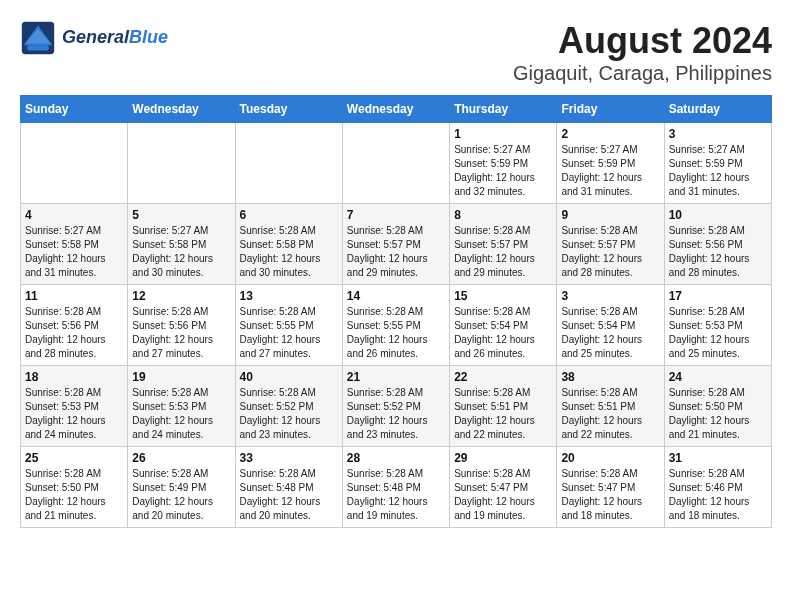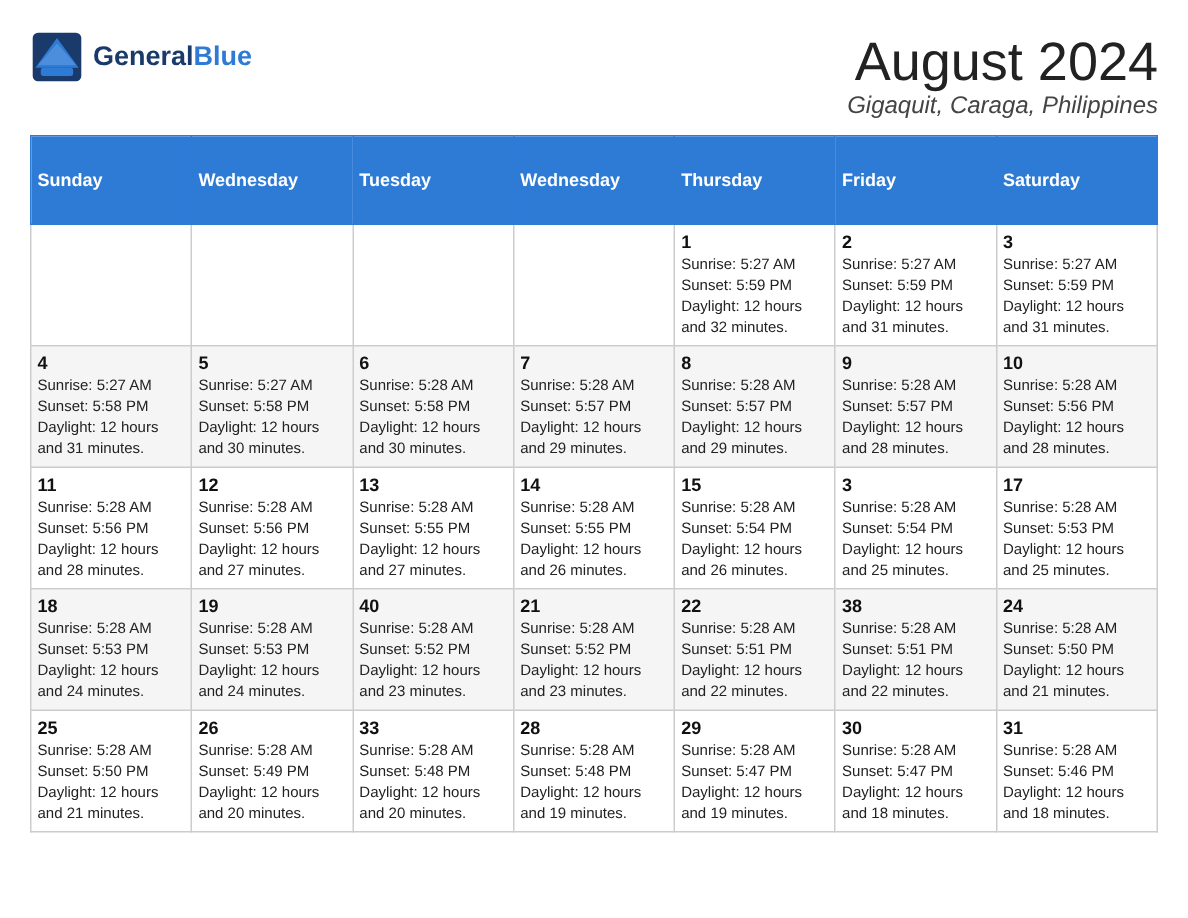--- a/index.html
+++ b/index.html
@@ -13,54 +13,54 @@
     .header {
       display: flex;
       justify-content: space-between;
       align-items: flex-start;
       margin-bottom: 10px;
     }
     .logo {
       display: flex;
       align-items: center;
       gap: 6px;
+      font-style: italic;
     }
     .logo-text {
       font-size: 18px;
       font-weight: bold;
       color: #1a3a6b;
       line-height: 1.1;
     }
     .logo-blue { color: #2e7bd6; }
     .logo-icon {
       width: 36px;
       height: 36px;
     }
     .title-block {
       text-align: right;
     }
     .month-year {
       font-size: 36px;
-      font-weight: normal;
+      font-weight: bold;
       color: #222;
     }
     .location {
-      font-size: 16px;
+      font-size: 20px;
       color: #444;
-      font-style: italic;
     }
     .calendar {
       width: 100%;
       border-collapse: collapse;
       font-size: 11px;
     }
     .calendar th {
       background: #2e7bd6;
       color: #fff;
-      padding: 22px 4px;
+      padding: 6px 4px;
       text-align: left;
       font-size: 12px;
       border: 1px solid #2e7bd6;
     }
     .calendar td {
       border: 1px solid #ccc;
       vertical-align: top;
       padding: 4px;
       width: calc(100%/7);
       min-height: 80px;
@@ -333,21 +333,21 @@
 and 19 minutes.</div>
         </td>
         <td>
           <div class="day-num">29</div>
           <div class="day-info" style="white-space: pre-line;">Sunrise: 5:28 AM
 Sunset: 5:47 PM
 Daylight: 12 hours
 and 19 minutes.</div>
         </td>
         <td>
-          <div class="day-num">30</div>
+          <div class="day-num">20</div>
           <div class="day-info" style="white-space: pre-line;">Sunrise: 5:28 AM
 Sunset: 5:47 PM
 Daylight: 12 hours
 and 18 minutes.</div>
         </td>
         <td>
           <div class="day-num">31</div>
           <div class="day-info" style="white-space: pre-line;">Sunrise: 5:28 AM
 Sunset: 5:46 PM
 Daylight: 12 hours

